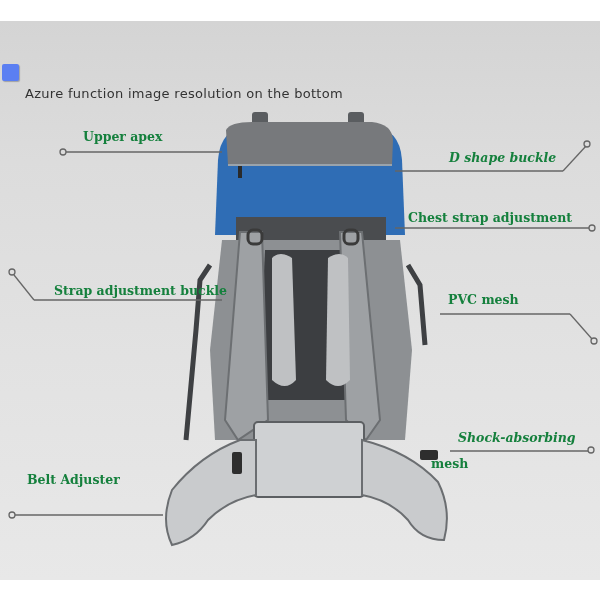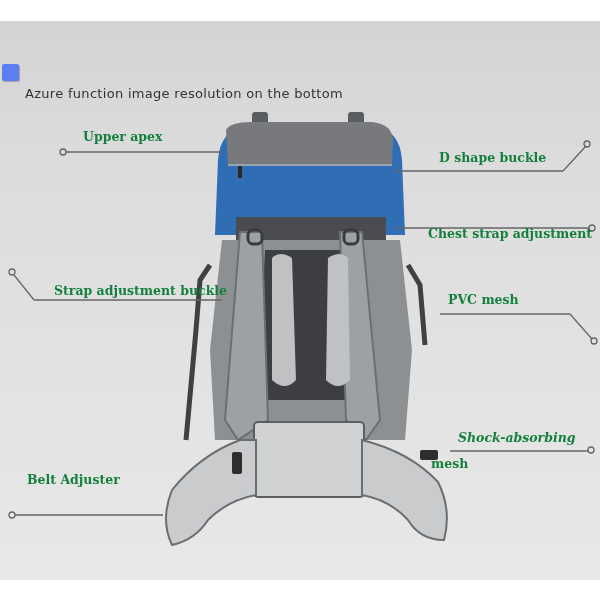--- a/index.html
+++ b/index.html
@@ -94,19 +94,19 @@
 
     <line x1="450" y1="451" x2="588" y2="451"></line>
     <circle cx="591" cy="450" r="3"></circle>
 
     <circle cx="12" cy="515" r="3"></circle>
     <line x1="15" y1="515" x2="163" y2="515"></line>
   </g>
 </svg>
 
 <div class="label" style="left:83px; top:129px;">Upper apex</div>
-<div class="label" style="left:439px; top:150px;">D shape buckle</div>
-<div class="label" style="left:428px; top:210px;margin-top:16px;">Chest strap adjustment</div>
+<div class="label" style="left:449px; top:150px;font-style:italic;">D shape buckle</div>
+<div class="label" style="left:408px; top:210px;">Chest strap adjustment</div>
 <div class="label" style="left:38px; top:283px;margin-left:16px;">Strap adjustment buckle</div>
 <div class="label" style="left:448px; top:292px;">PVC mesh</div>
 <div class="label" style="left:458px; top:430px;font-style:italic;">Shock-absorbing</div>
 <div class="label" style="left:431px; top:456px;">mesh</div>
 <div class="label" style="left:27px; top:472px;">Belt Adjuster</div>
 
 </body></html>

